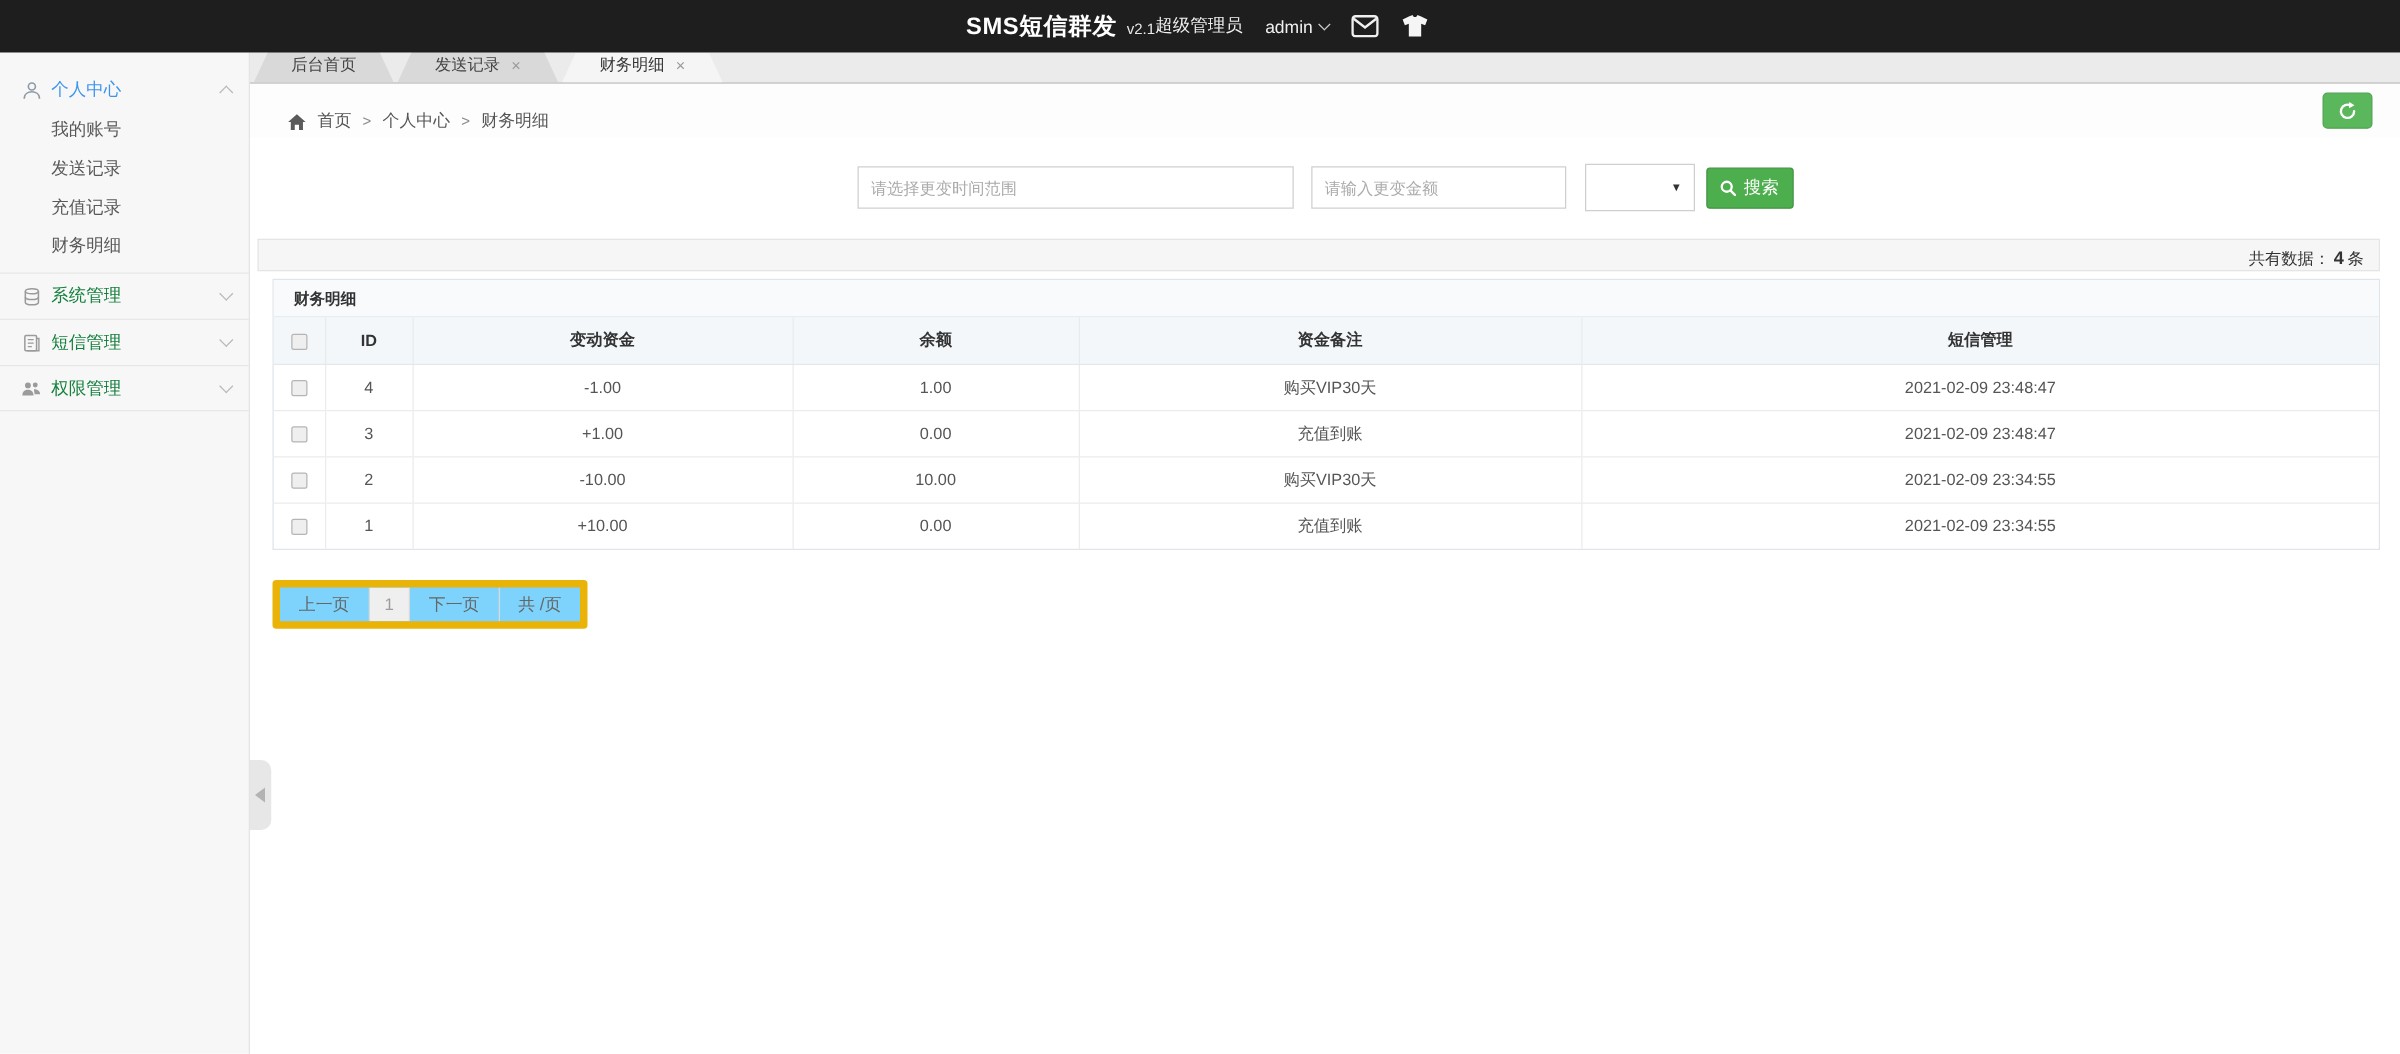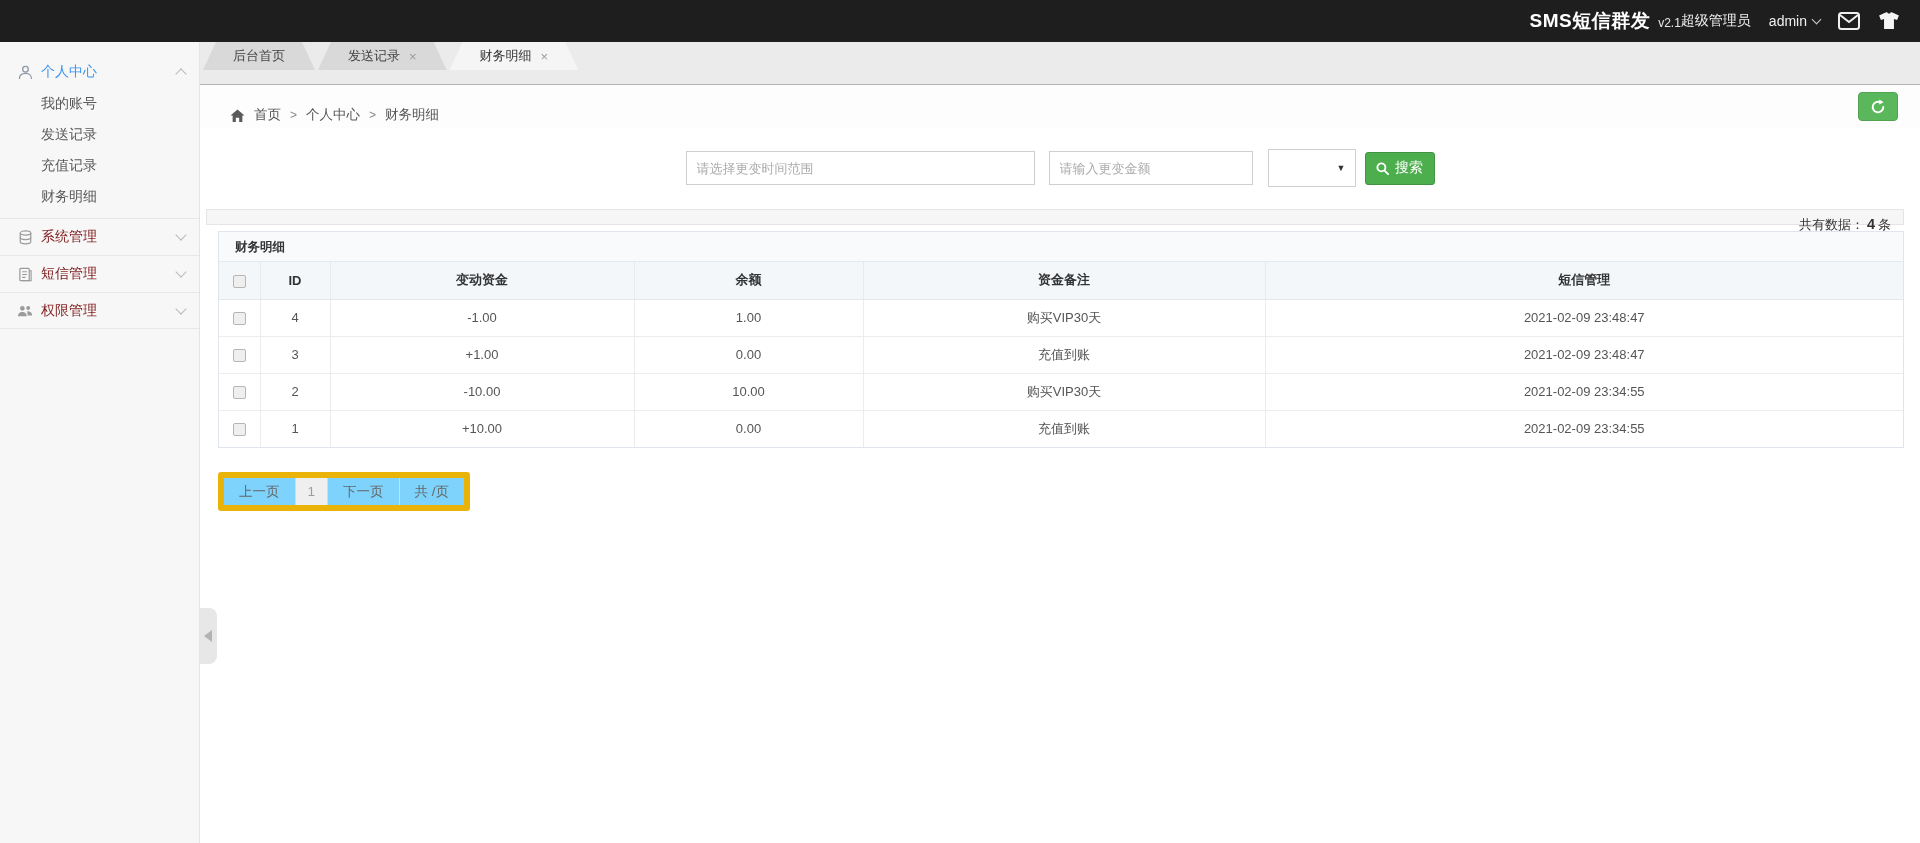--- a/index.html
+++ b/index.html
@@ -1,36 +1,36 @@
 <!DOCTYPE html>
 <html><head>
 <meta charset="utf-8">
 <style>
   * { margin:0; padding:0; box-sizing:border-box; }
   html,body { width:1920px; height:843px; overflow:hidden;
     font-family:"Liberation Sans","DejaVu Sans",sans-serif; background:#fff; }
 
   
   .topbar { position:absolute; left:0; top:0; width:1920px; height:42px;
-    background:#1e1e1e; display:flex; align-items:center; justify-content:flex-end;
+    background:#1e1e1e; display:flex; align-items:center; justify-content:center;
     padding:0 20px 0 16px; z-index:30; }
   .brand { display:flex; align-items:baseline; gap:8px; }
   .brand-title { color:#fff; font-size:19px; font-weight:bold; letter-spacing:.5px; }
   .brand-ver { color:#e8e8e8; font-size:12px; }
   .topbar-right { display:flex; align-items:center; gap:18px; color:#f0f0f0; font-size:14px; }
   .user-menu { display:flex; align-items:center; gap:6px; cursor:pointer; }
   .chev { display:inline-block; width:7px; height:7px; border-right:1.6px solid #cfcfcf;
     border-bottom:1.6px solid #cfcfcf; transform:rotate(45deg); margin-top:-3px; }
   .icon-btn { display:inline-flex; align-items:center; cursor:pointer; }
 
   
   .sidebar { position:absolute; left:0; top:42px; width:200px; height:801px;
     background:#f7f7f7; border-right:1px solid #e4e4e4; padding-top:14px; }
   .side-item { height:32px; display:flex; align-items:center; padding:0 14px 0 16px;
-    font-size:14px; color:#7f1d1d; cursor:pointer; position:relative; }
+    font-size:14px; color:#15803d; cursor:pointer; position:relative; }
   .side-item .icon { width:18px; display:inline-flex; justify-content:center; margin-right:7px; }
   .side-item .grow { flex:1; }
   .side-item .chev-s { width:8px; height:8px; border-right:1.4px solid #b9b9b9;
     border-bottom:1.4px solid #b9b9b9; }
   .chev-up   { transform:rotate(-135deg); margin-top:4px; }
   .chev-down { transform:rotate(45deg);   margin-top:-4px; }
   .side-item.active { color:#3d95ee; }
   .side-sub { }
   .side-sub .sub-item { height:31px; line-height:31px; padding-left:41px; font-size:14px;
     color:#595959; cursor:pointer; }
@@ -39,22 +39,22 @@
 
   .collapse-handle { position:absolute; left:200px; top:608px; width:17px; height:56px;
     background:#e7e7e7; border-radius:0 8px 8px 0; cursor:pointer; z-index:5;
     display:flex; align-items:center; justify-content:center; }
   .tri-left { width:0; height:0; border-top:6px solid transparent; border-bottom:6px solid transparent;
     border-right:8px solid #b3b3b3; margin-right:2px; }
 
   
   .main { position:absolute; left:200px; top:42px; width:1720px; height:801px; background:#fff; }
 
-  .tabbar { height:43px; background:#ebebeb; border-bottom:1px solid #b5b5b5;
-    display:flex; padding-left:3px; }
+  .tabbar { height:25px; background:#ebebeb; border-bottom:1px solid #b5b5b5;
+    display:flex; align-items:flex-end; padding-left:3px; }
   .tab { height:28px; line-height:28px; padding:0 30px; font-size:13px; color:#444;
     background:#d9d9d9; clip-path:polygon(13px 0,calc(100% - 13px) 0,100% 100%,0 100%);
     display:flex; align-items:center; gap:9px; cursor:pointer; margin-right:3px; white-space:nowrap; }
   .tab.active { background:#f5f5f5; color:#333; }
   .tab-close { font-size:13px; color:#9a9a9a; line-height:1; cursor:pointer; }
 
   .breadcrumb-bar { height:43px; background:#fdfdfd; display:flex; align-items:center;
     padding:17px 22px 0 30px; position:relative; }
   .crumb { font-size:13.5px; color:#555; display:flex; align-items:center; gap:9px; }
   .crumb .sep { color:#8a8a8a; font-size:12px; }
@@ -69,21 +69,21 @@
   .inp::placeholder { color:#ababab; }
   .inp-time { width:349px; margin-right:14px; }
   .inp-amount { width:204px; margin-right:15px; }
   .sel { width:88px; height:38px; border:1px solid #cfcfcf; background:#fff; position:relative;
     margin-right:9px; cursor:pointer; }
   .sel .caret { position:absolute; right:9px; top:13px; font-size:9px; color:#333; }
   .search-btn { width:70px; height:33px; background:#4cae4c; border:1px solid #449344;
     border-radius:3px; color:#fff; font-size:14px; display:flex; align-items:center;
     justify-content:center; gap:6px; cursor:pointer; }
 
-  .stats-bar { margin:22px 16px 0 6px; height:16px; line-height:29px; background:#f6f6f6;
+  .stats-bar { margin:22px 16px 0 6px; height:26px; line-height:29px; background:#f6f6f6;
     border:1px solid #e5e5e5; text-align:right; padding-right:12px; font-size:13px; color:#333; }
   .stats-bar b { font-size:14.5px; margin:0 3px; }
 
   .panel { margin:6px 16px 0 18px; border:1px solid #dfe5ea; }
   .panel-title { height:30px; line-height:30px; background:#f8fafc; border-bottom:1px solid #e3e9ee;
     padding:0 16px; font-size:12.5px; font-weight:bold; color:#333; }
   table.grid { width:100%; border-collapse:collapse; table-layout:fixed; }
   table.grid th { height:37px; background:#f3f7fa; font-size:13px; font-weight:bold; color:#333;
     border-right:1px solid #e6ebef; border-bottom:1px solid #e2e8ec; text-align:center; }
   table.grid td { height:37px; font-size:13px; color:#555; text-align:center;

